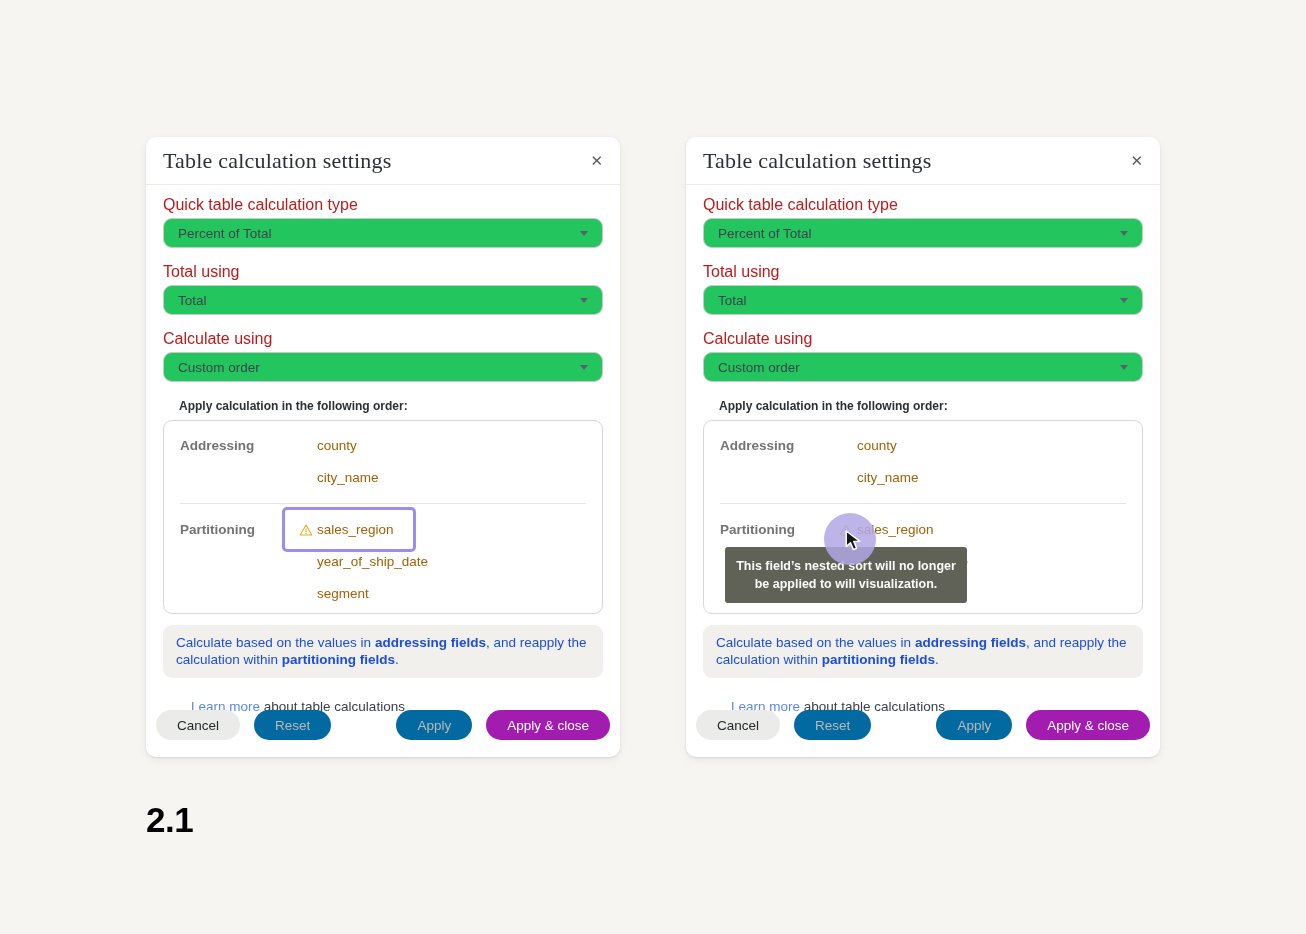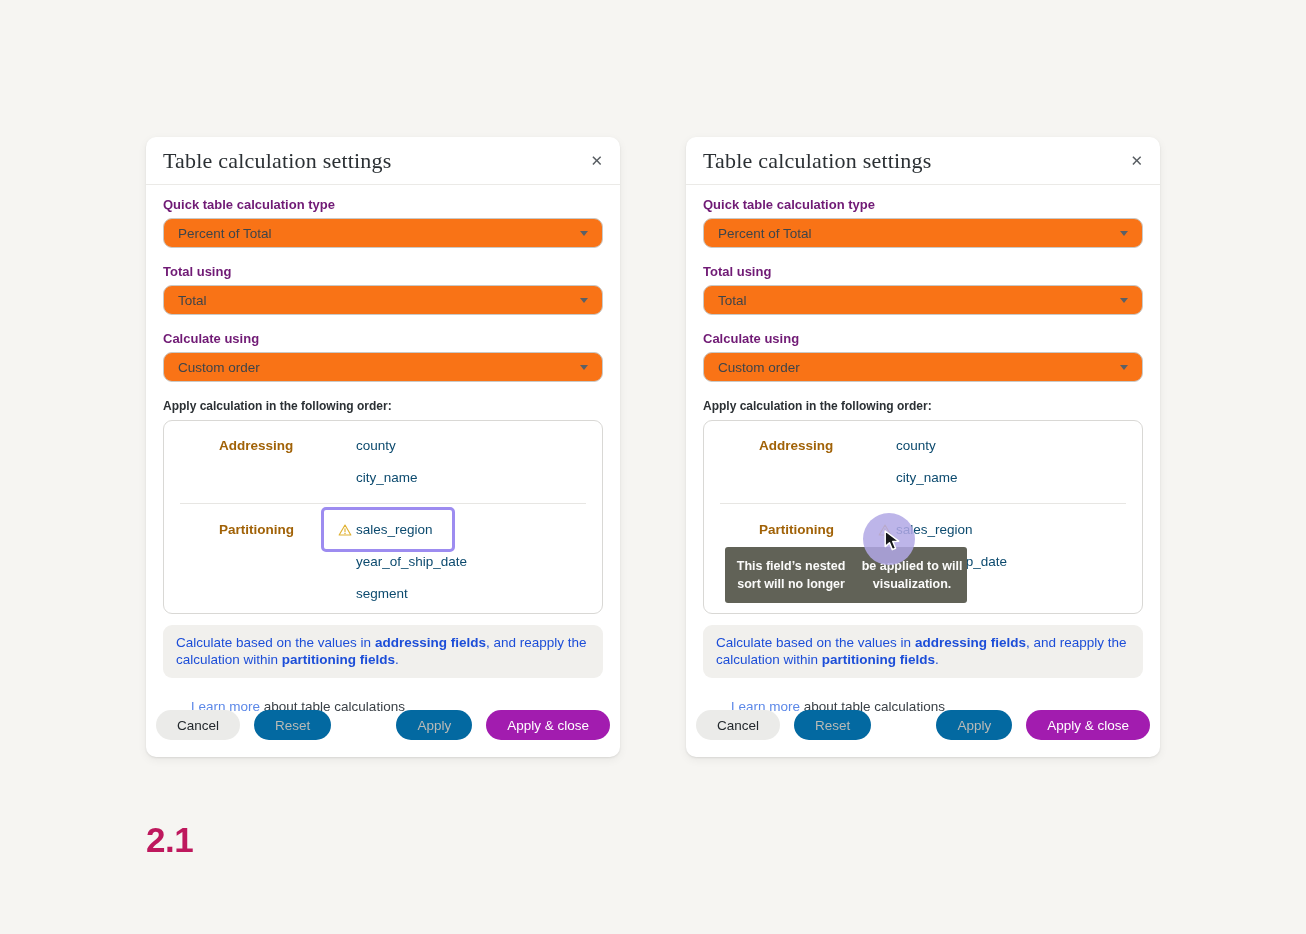--- a/index.html
+++ b/index.html
@@ -42,73 +42,72 @@
   .close-btn {
     font-size: 15px;
     color: #585d62;
     line-height: 1;
     cursor: default;
   }
 
   .modal-body { padding: 14px 17px 0; }
 
   .field-label {
-    font-size: 13px;
-    font-weight: 700;
-    color: #701a75;
+    font-size: 16px;
+    font-weight: 400;
+    color: #b91c1c;
     line-height: 12px;
     margin-bottom: 7px;
   }
   .select {
     height: 30px;
     border: 1px solid #c9c9c6;
     border-radius: 9px;
     display: flex;
     align-items: center;
     justify-content: space-between;
     padding: 0 14px;
     font-size: 13.5px;
     color: #3e444a;
     margin-bottom: 18px;
-    background: #f97316;
+    background: #22c55e;
   }
   .caret {
     width: 0; height: 0;
     border-left: 4.5px solid transparent;
     border-right: 4.5px solid transparent;
     border-top: 5px solid #5a6066;
   }
 
   .order-heading {
     font-size: 12px;
     font-weight: 700;
     color: #2b3034;
     line-height: 12px;
-    margin: 1px 0 8px;
+    margin: 1px 16px 8px;
   }
   .order-box {
     position: relative;
     border: 1px solid #d9d8d5;
     border-radius: 9px;
     height: 194px;
     padding: 17px 16px 0;
   }
   .order-section { display: flex; }
   .group-label {
     width: 137px;
     flex: 0 0 137px;
     font-size: 13.5px;
     font-weight: 700;
+    color: #737373;
+    line-height: 16px;
+  }
+  .group-fields {
+    font-size: 13.5px;
     color: #a16207;
-    line-height: 16px;
-    margin-left: 39px;
-  }
-  .group-fields {
-    font-size: 13.5px;
-    color: #0c4a6e;
   }
   .field-row {
     position: relative;
     height: 16px;
     line-height: 16px;
     margin-bottom: 16px;
     width: max-content;
   }
   .divider {
     border-top: 1px solid #e7e6e3;
@@ -153,21 +152,21 @@
     top: 126px;
     width: 242px;
     height: 56px;
     background: #616257;
     color: #fbfbfa;
     border-radius: 3px;
     font-size: 12.5px;
     font-weight: 700;
     line-height: 18px;
     display: flex;
-    flex-direction: row;
+    flex-direction: column;
     align-items: center;
     justify-content: center;
     text-align: center;
     z-index: 2;
   }
 
   .info-box {
     background: #f1f0ed;
     border-radius: 9px;
     margin-top: 11px;
@@ -207,25 +206,25 @@
     white-space: nowrap;
   }
   .btn.cancel   { background: #ebebe9; color: #24292d; }
   .btn.disabled { background: #0369a1; color: #b9bab6; cursor: default; }
   .btn.primary  { background: #a21caf; color: #ffffff; }
   .footer .spacer { flex: 1; }
 
   .figure-label {
     position: absolute;
     left: 146px;
-    top: 820px;
+    top: 800px;
     font-size: 35px;
     font-weight: 700;
     letter-spacing: -0.5px;
-    color: #be185d;
+    color: #000000;
   }
 </style>
 </head>
 <body>
 
 <div class="modal left">
   <div class="modal-header">
     <div class="modal-title">Table calculation settings</div>
     <div class="close-btn">✕</div>
   </div>

